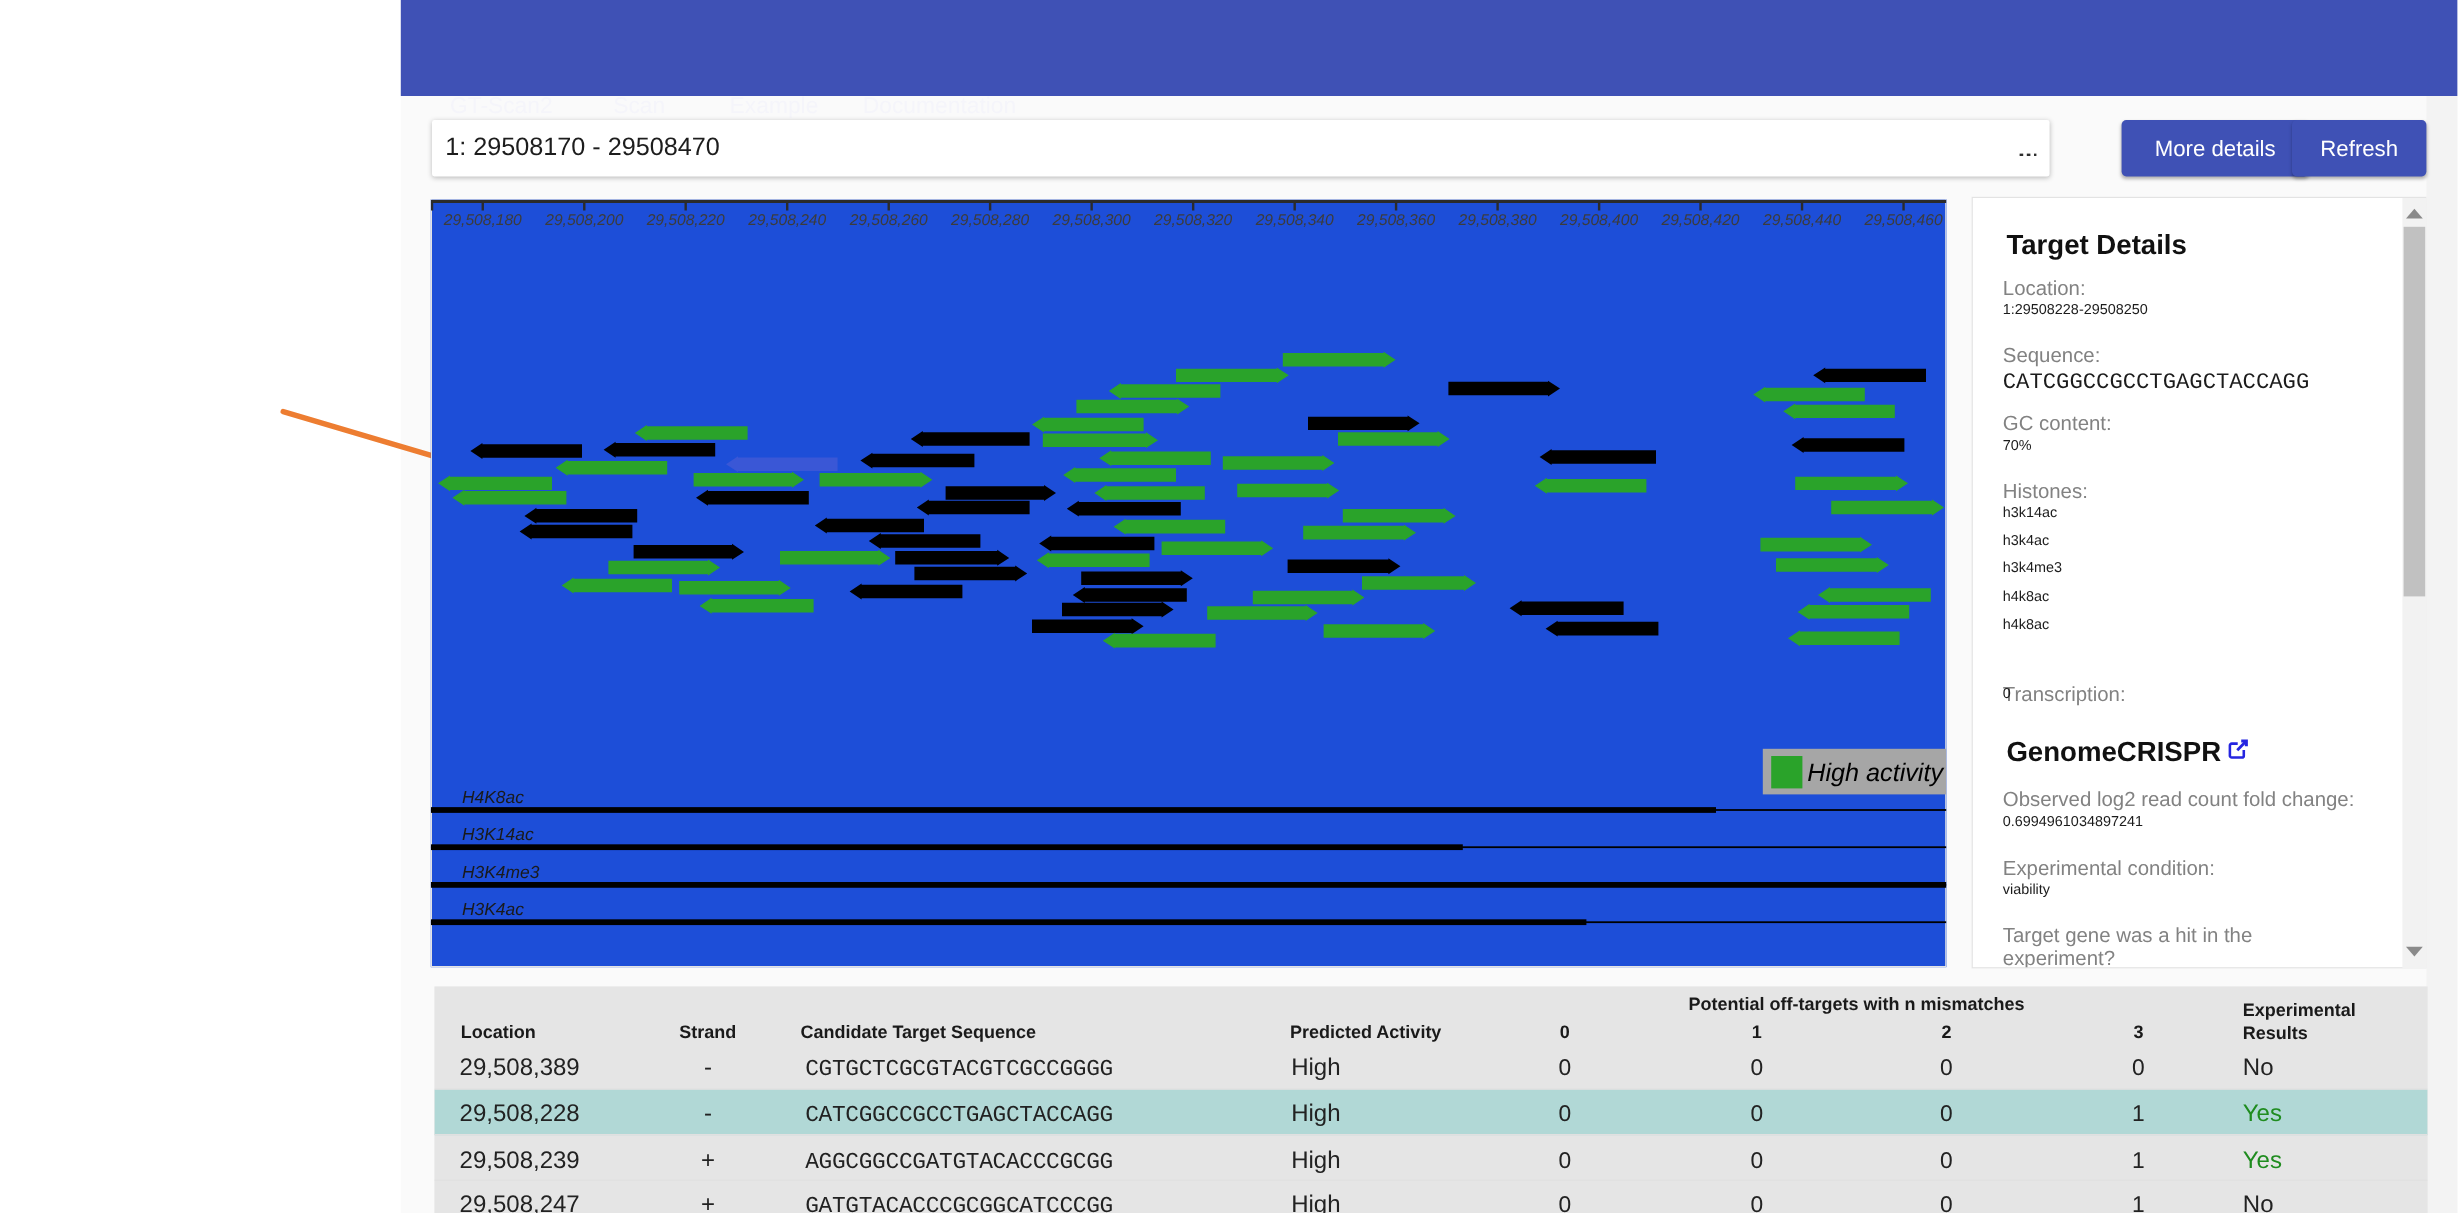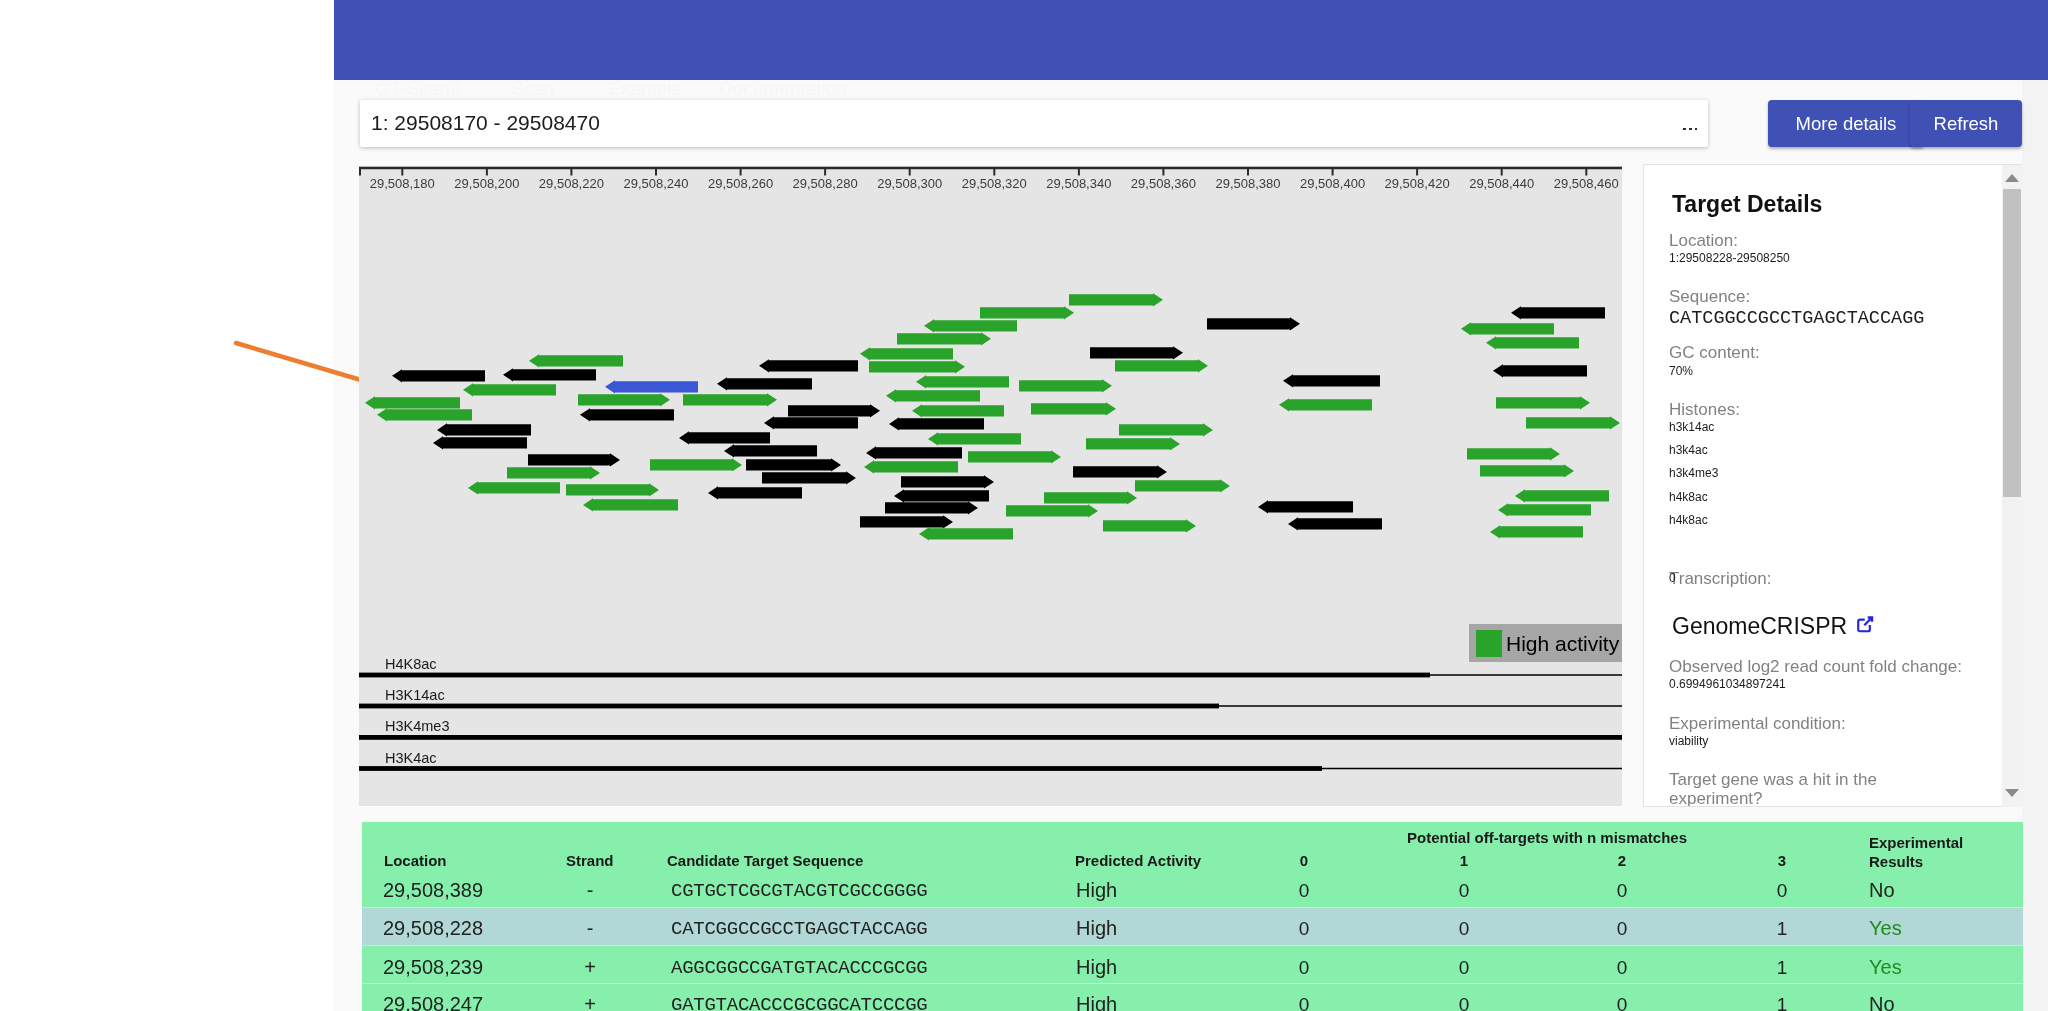--- a/index.html
+++ b/index.html
@@ -11,32 +11,32 @@
 .nav span { position:absolute; top:30px; font-size:19px; color:#f5f5fa;margin-top:48px; }
 .rstrip { position:absolute; left:2022px; top:80px; width:26px; height:931px; background:#f3f3f3; }
 .ann { position:absolute; left:10px; top:330px; width:320px; font-size:20px; line-height:28.6px; color:#1b1b1b; }
 .sbox { position:absolute; left:360px; top:100px; width:1348px; height:47px; background:#fff;
   border-radius:2px; box-shadow:0 1px 4px rgba(0,0,0,0.25); }
 .sbox .q { position:absolute; left:11px; top:11px; font-size:21px; color:#1d1d1d; }
 .sbox .dot { position:absolute; top:27.5px; width:2.6px; height:2.6px; background:#2e2e2e; }
 .btn { position:absolute; top:100px; height:47px; background:#3f51b5; color:#fff; font-size:18.5px;
   border-radius:4px; box-shadow:0 2px 3px rgba(0,0,0,0.3); text-align:center; line-height:47px; }
 .chart { position:absolute; left:359px; top:166px; width:1263px; height:640px;
-  background:#e5e5e5; }
+  background:#1d4ed8;font-style:italic; }
 .rpanel { position:absolute; left:1643px; top:164px; width:379px; height:643px; background:#fff;
   border:1px solid #e3e3e3; overflow:hidden; }
 .rpanel .h1 { position:absolute; left:28px; top:26px; font-size:23px; font-weight:bold; color:#111; }
 .rpanel .lab { position:absolute; left:25px; font-size:17px; color:#828282; }
 .rpanel .val { position:absolute; left:25px; font-size:12px; color:#1c1c1c; }
 .rpanel .seq { position:absolute; left:25px; font-size:18.5px; font-family:"Liberation Mono",monospace; color:#1c1c1c;}
-.gcr { position:absolute; left:28px; top:448px; font-size:23px; font-weight:normal; color:#111; }
+.gcr { position:absolute; left:28px; top:448px; font-size:23px; font-weight:bold; color:#111; }
 .scroll { position:absolute; left:2002px; top:165px; width:20px; height:642px; background:#f2f2f2; }
 .thumb { position:absolute; left:2003px; top:189px; width:18px; height:308px; background:#c1c1c1; }
 .sarrow { position:absolute; left:2005px; width:0; height:0; border-left:7px solid transparent; border-right:7px solid transparent; }
-.table { position:absolute; left:362px; top:822px; width:1661px; height:189px; background:#86efac; overflow:hidden; }
+.table { position:absolute; left:362px; top:822px; width:1661px; height:189px; background:#e5e5e5; overflow:hidden; }
 .table .hb { position:absolute; font-size:15px; font-weight:bold; color:#1a1a1a; }
 .table .tl { position:absolute; font-size:20px; color:#222; }
 .table .tseq { position:absolute; font-size:19px; font-family:"Liberation Mono",monospace; color:#222; letter-spacing:-0.25px; }
 .table .td { position:absolute; font-size:19px; color:#222; }
 .table .tc { width:60px; text-align:center; margin-left:-30px; }
 .table .yes { color:#1f8c1f; }
 .table .sep { position:absolute; left:0; width:1661px; height:1px; background:#e0e0e0; }
 .teal { position:absolute; left:0; top:86px; width:1661px; height:38px; background:#b1d8d6; }
 </style>
 </head>

